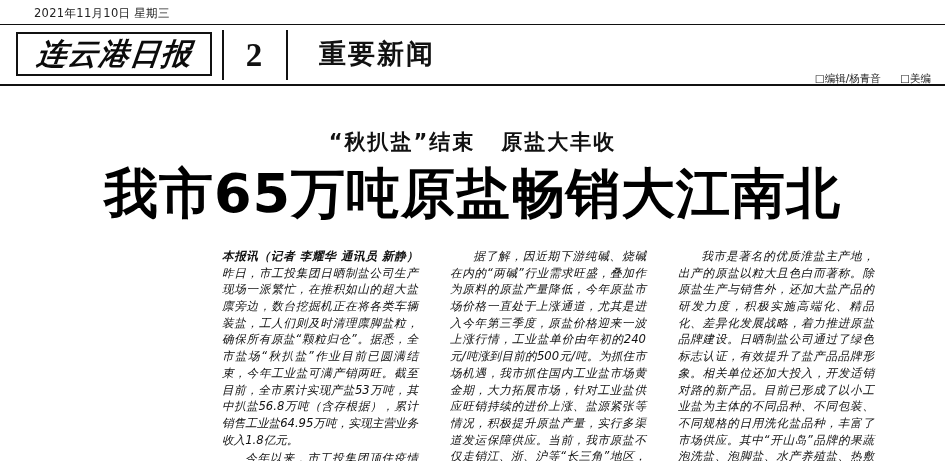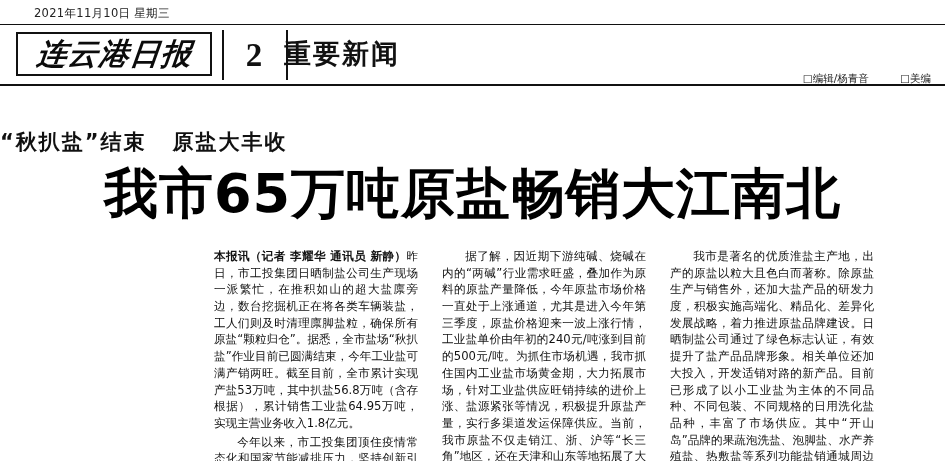--- a/index.html
+++ b/index.html
@@ -87,56 +87,56 @@
     position: absolute;
     top: 0;
     width: 2px;
     height: 50px;
     background: #111;
   }
   .vrule.v1 { left: 222px; }
   .vrule.v2 { left: 286px; }
   .section-title {
     position: absolute;
-    left: 284px;
+    left: 319px;
     top: 6px;
     font-family: "DejaVu Sans", sans-serif;
     font-weight: bold;
     font-size: 27px;
     letter-spacing: 2px;
     color: #111;
     text-align: center;
   }
   .byline-top {
     position: absolute;
     right: 14px;
     top: 42px;
     font-family: "DejaVu Sans", sans-serif;
     font-size: 10.5px;
     color: #222;
     white-space: nowrap;
   }
-  .byline-top span { margin-left: 28px; }
+  .byline-top span { margin-left: 16px; }
 
   .masthead-rule {
     position: absolute;
     top: 84px;
     left: 0;
     width: 945px;
     height: 2px;
     background: #111;
   }
 
   
   .shoulder {
     position: absolute;
     top: 128px;
     left: 0;
     width: 945px;
-    text-align: left;
+    text-align: center;
     font-family: "DejaVu Sans", sans-serif;
     font-weight: bold;
     font-size: 21px;
     letter-spacing: 2px;
     color: #111;
   }
   .shoulder .gap { display: inline-block; width: 26px; }
   .headline {
     position: absolute;
     top: 166px;
@@ -162,21 +162,21 @@
   .col {
     position: absolute;
     top: 0;
     width: 204px;
     font-size: 11.6px;
     line-height: 1.44;
     text-align: justify;
     color: #111;
     font-family: "DejaVu Sans", sans-serif;
   }
-  .col p { margin: 0 0 2px 0; text-indent: 2em; }
+  .col p { margin: 0 0 2px 8px; text-indent: 2em; font-style: italic; }
   .col p.lead { text-indent: 0; }
   .lead b { font-weight: bold; }
   .c1 { left: 196px; }
   .c2 { left: 424px; }
   .c3 { left: 652px; }
 
   .bottom-strip {
     position: absolute;
     left: 0;
     bottom: 0;

